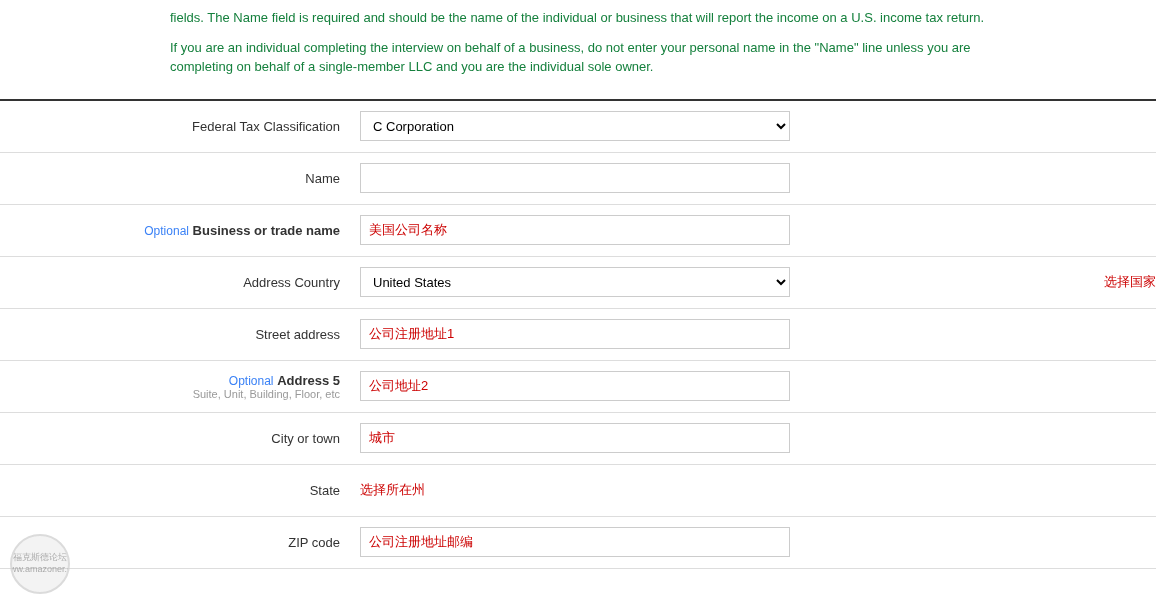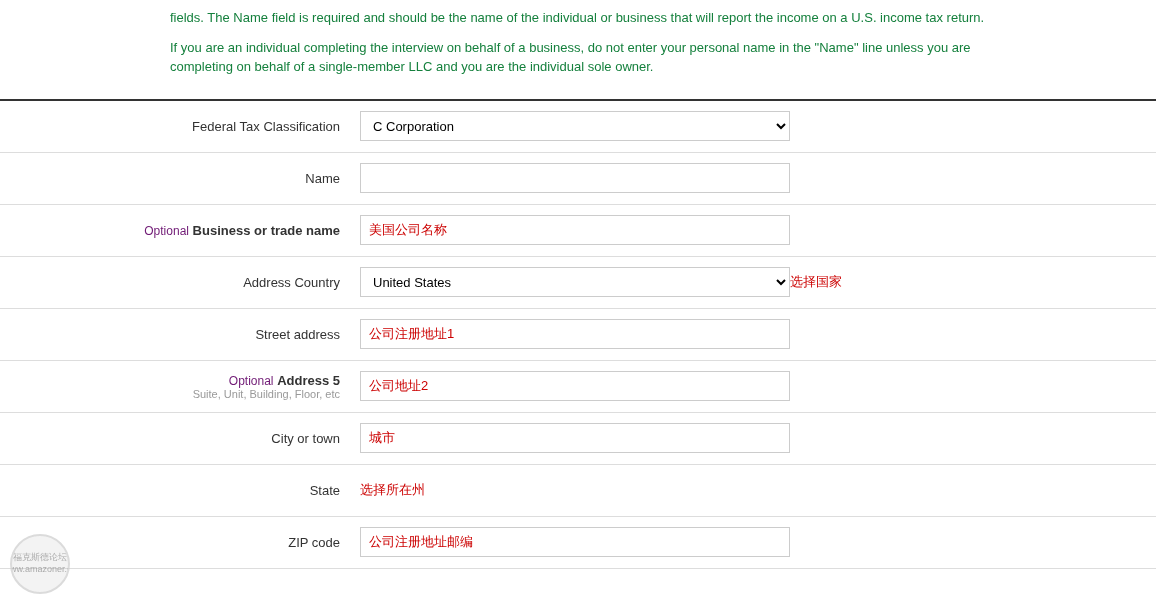--- a/index.html
+++ b/index.html
@@ -58,21 +58,21 @@
     .form-label-cell {
       width: 360px;
       text-align: right;
       padding-right: 20px;
       font-size: 13px;
       color: #333;
       flex-shrink: 0;
     }
 
     .form-label-cell .optional-text {
-      color: #701a75;
+      color: #3b82f6;
       font-weight: normal;
       font-size: 12px;
     }
 
     .form-label-cell .sub-label {
       display: block;
       font-size: 11px;
       color: #999;
       font-weight: normal;
       padding-left: 28px;
@@ -144,21 +144,22 @@
     .watermark-text {
       font-size: 9px;
       color: #888;
       text-align: center;
       line-height: 1.3;
     }
 
     .select-with-hint {
       display: flex;
       align-items: center;
-      gap: 0;
+      gap: 12px;
+      justify-content: space-between;
     }
 
     .hint-text {
       color: #cc0000;
       font-size: 13px;
     }
   </style>
 </head>
 <body>
 

